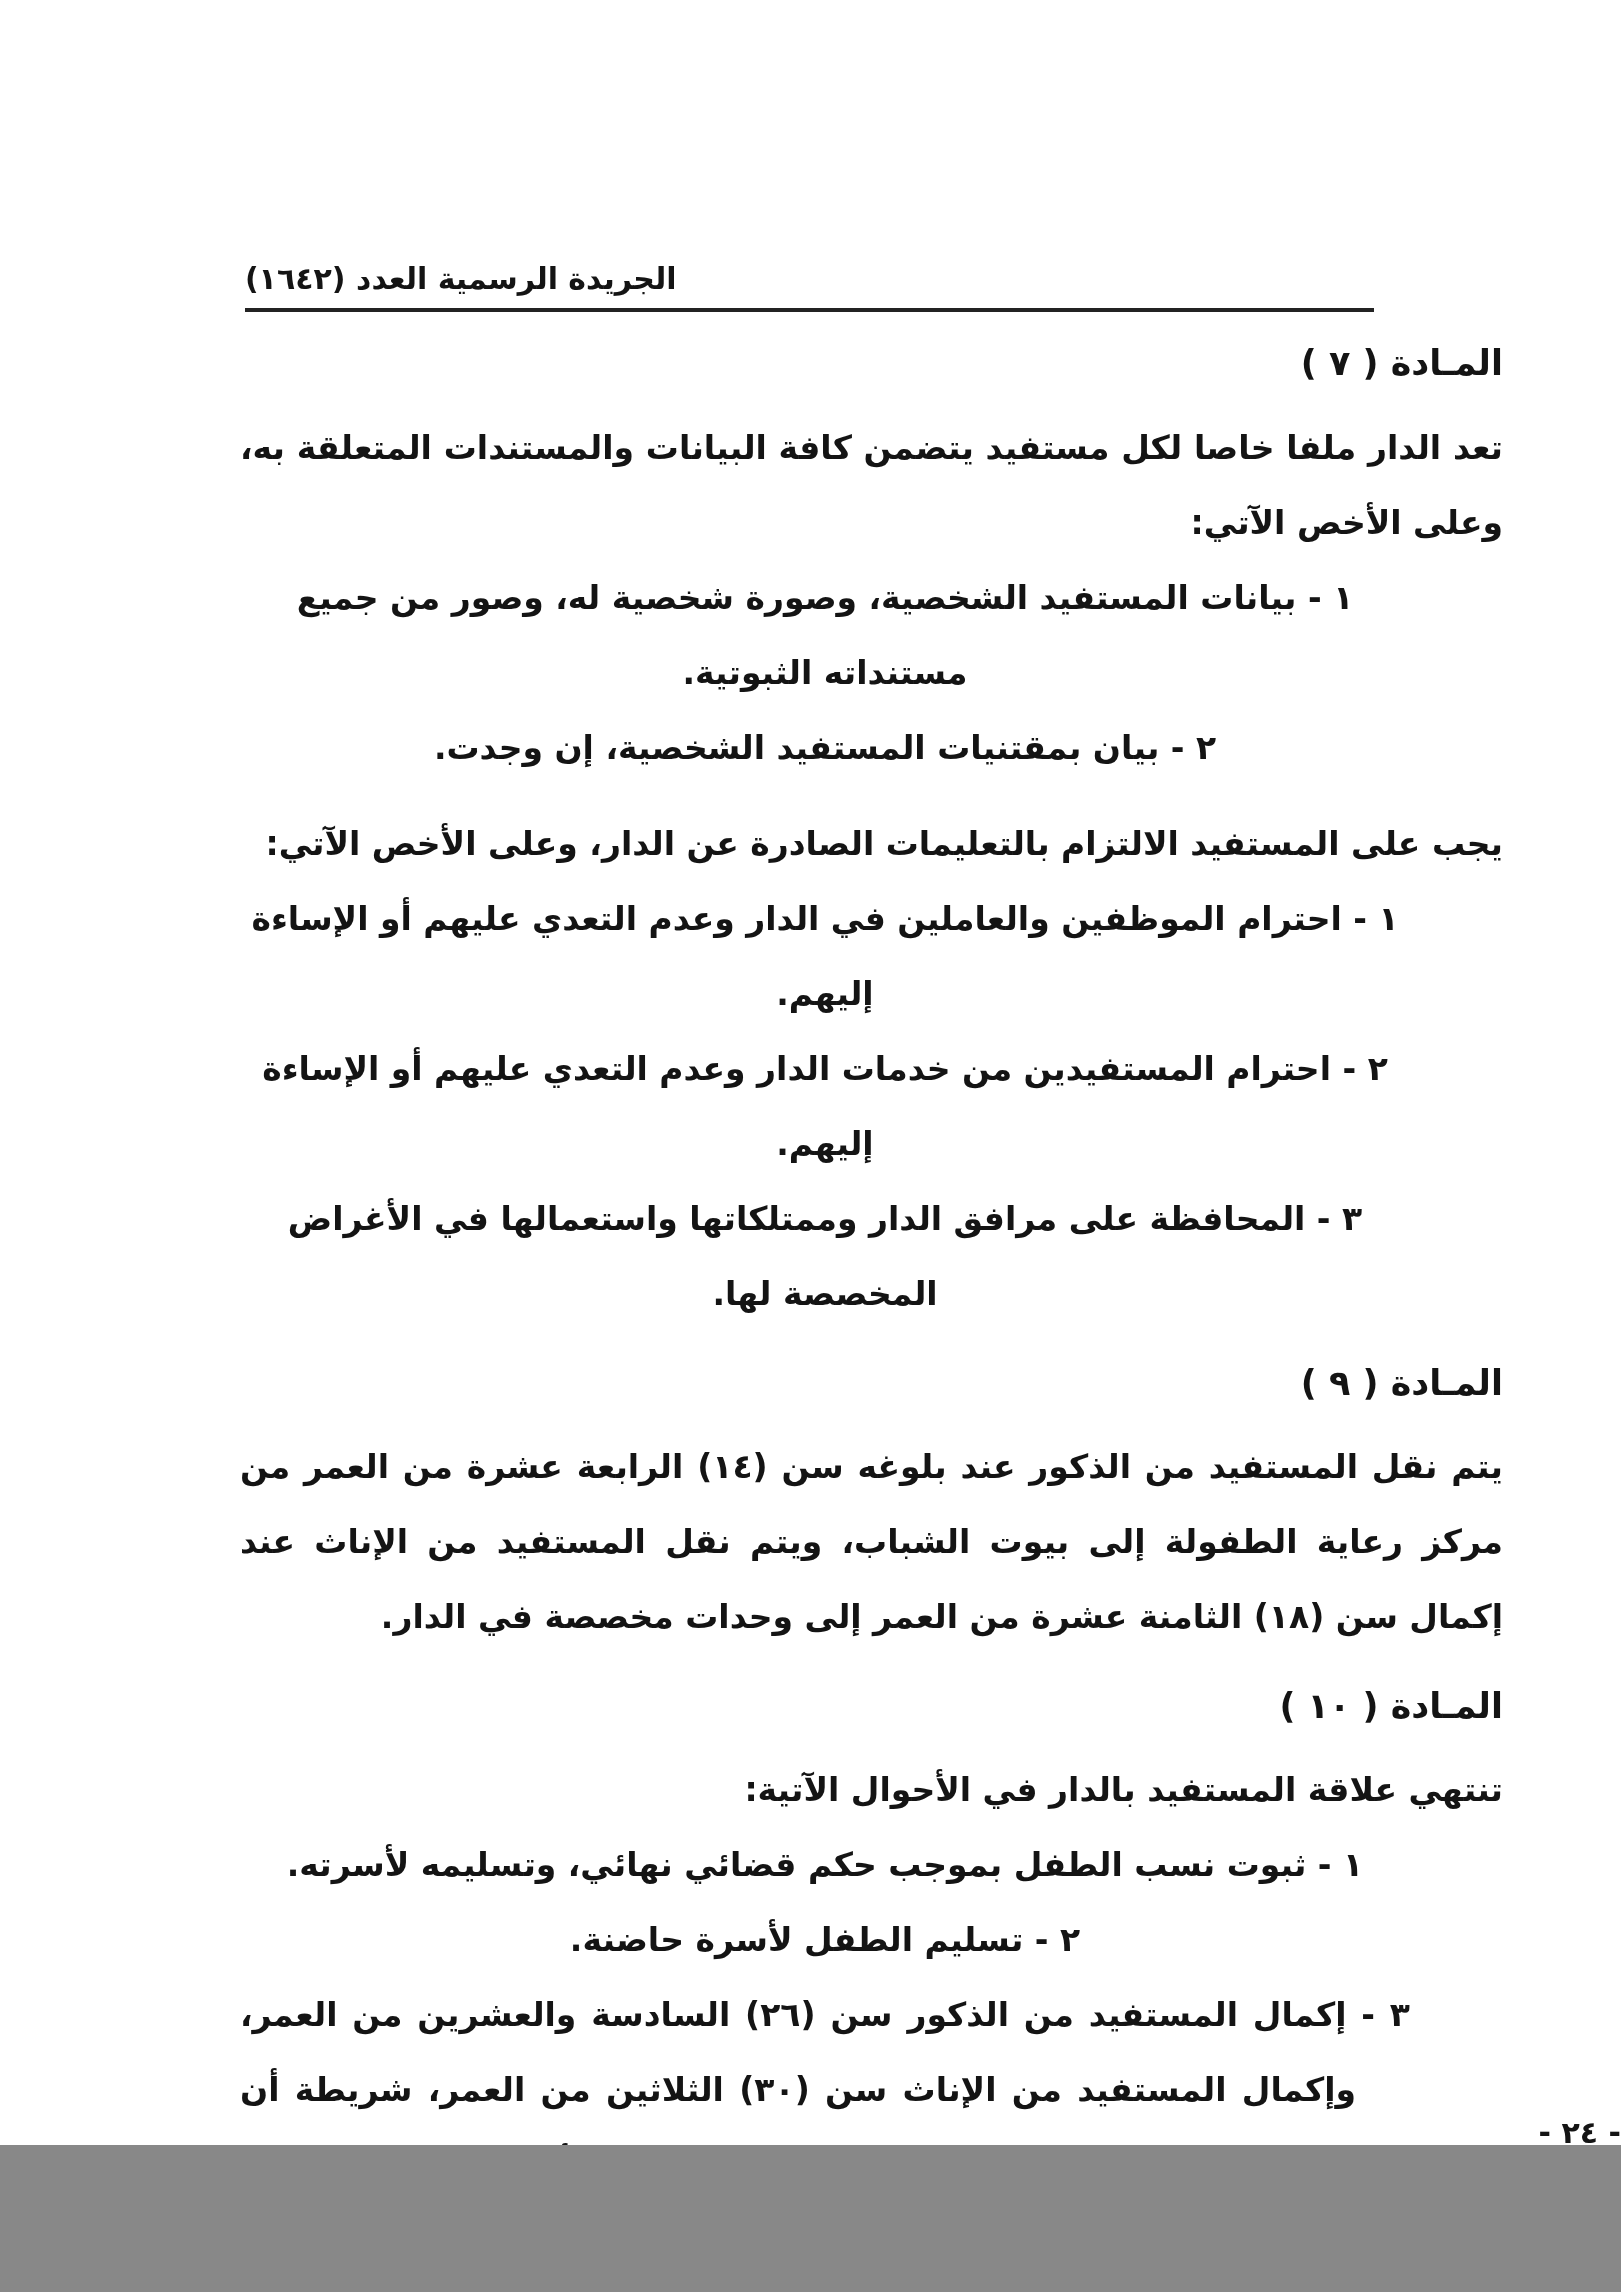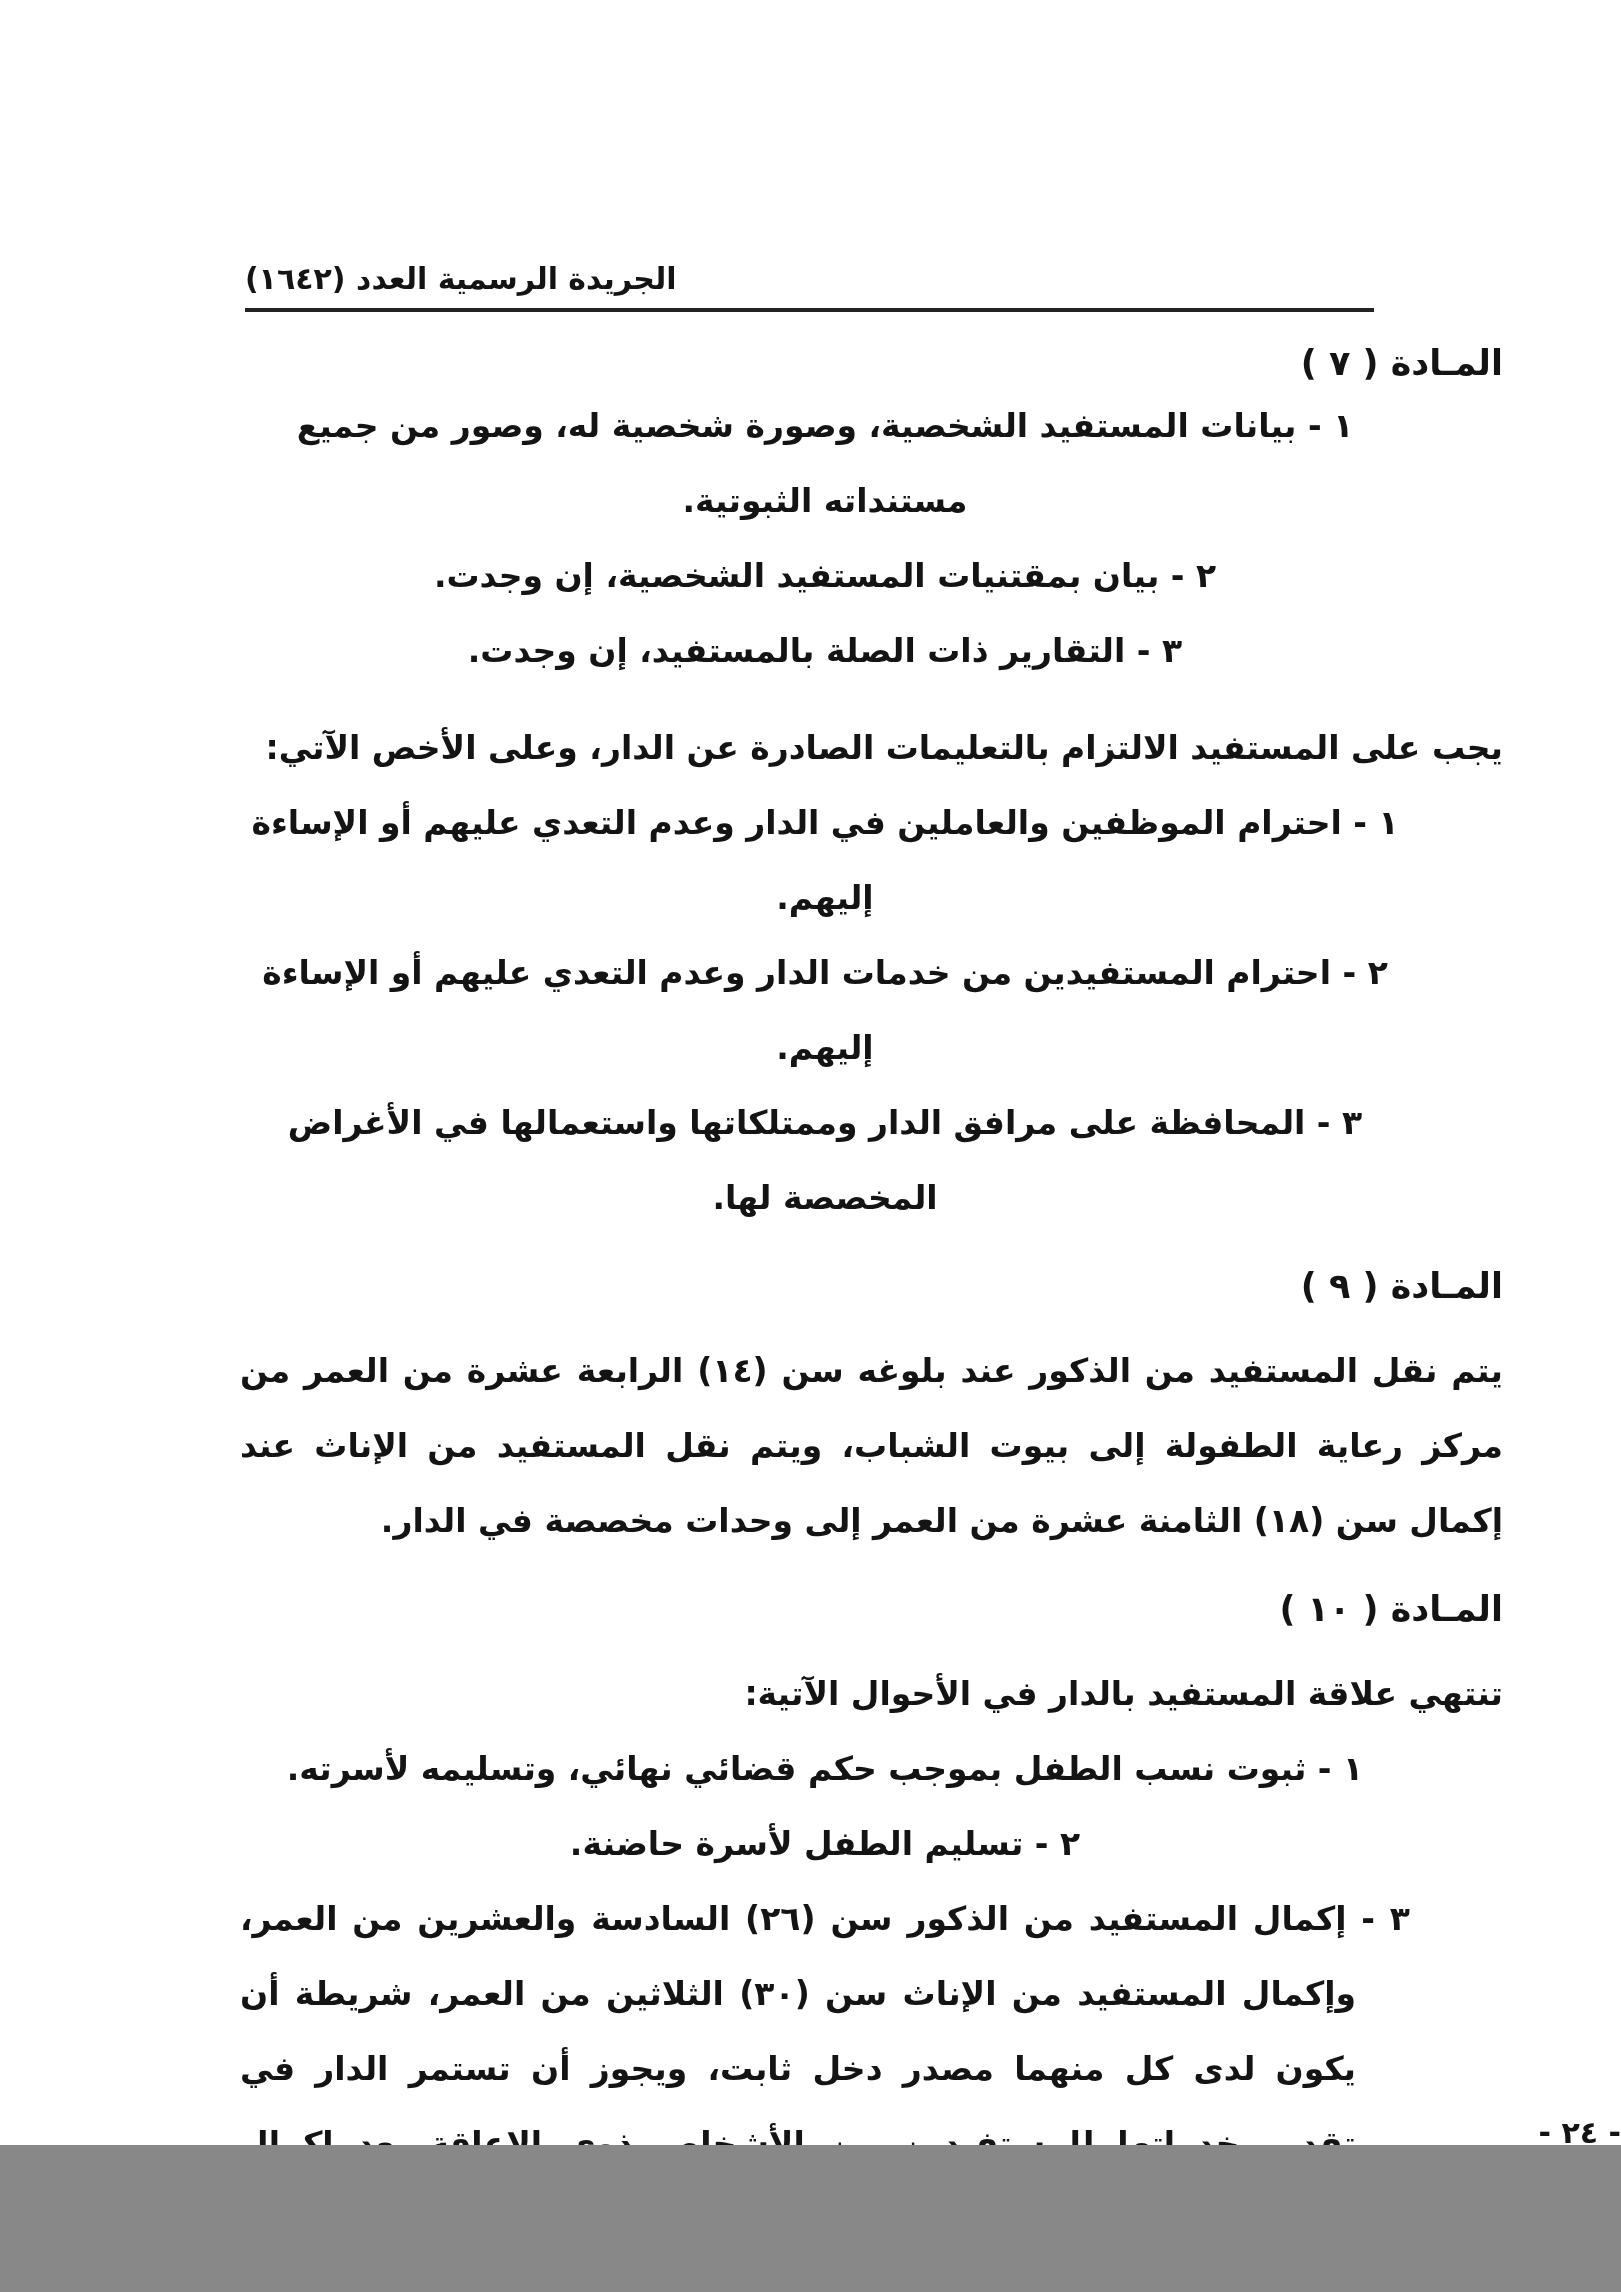--- a/index.html
+++ b/index.html
@@ -85,23 +85,23 @@
 <div class="page">
   <div class="content">
 
     <div class="header-block">
       <div class="gazette-title">الجريدة الرسمية العدد (١٦٤٢)</div>
       <div class="header-rule"></div>
     </div>
 
     <section>
       <h2 class="article-title">المـادة ( ٧ )</h2>
+      <p class="intro">تعد الدار ملفا خاصا لكل مستفيد يتضمن كافة البيانات والمستندات المتعلقة به، وعلى الأخص الآتي:</p>
       <div class="item">١ - بيانات المستفيد الشخصية، وصورة شخصية له، وصور من جميع مستنداته الثبوتية.</div>
       <div class="item">٢ - بيان بمقتنيات المستفيد الشخصية، إن وجدت.</div>
-      <div class="item">٣ - التقارير ذات الصلة بالمستفيد، إن وجدت.</div>
     </section>
 
     <section>
       <p class="intro">يجب على المستفيد الالتزام بالتعليمات الصادرة عن الدار، وعلى الأخص الآتي:</p>
       <div class="item">١ - احترام الموظفين والعاملين في الدار وعدم التعدي عليهم أو الإساءة إليهم.</div>
       <div class="item">٢ - احترام المستفيدين من خدمات الدار وعدم التعدي عليهم أو الإساءة إليهم.</div>
       <div class="item">٣ - المحافظة على مرافق الدار وممتلكاتها واستعمالها في الأغراض المخصصة لها.</div>
     </section>
 
     <section>

